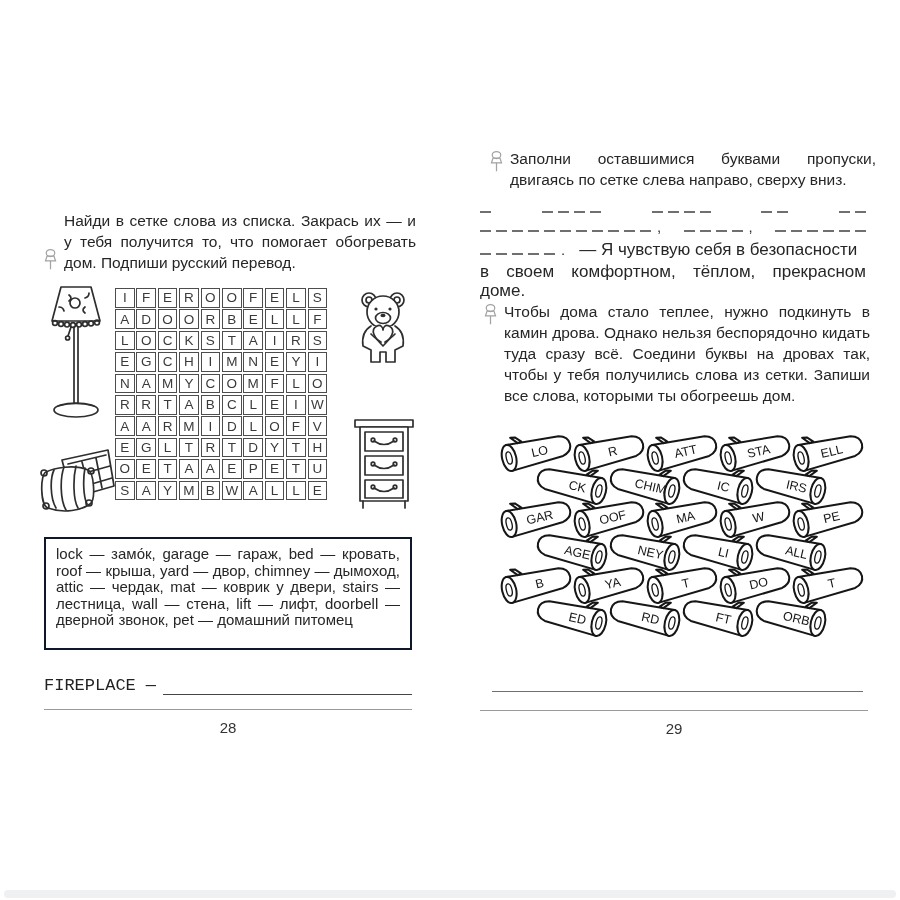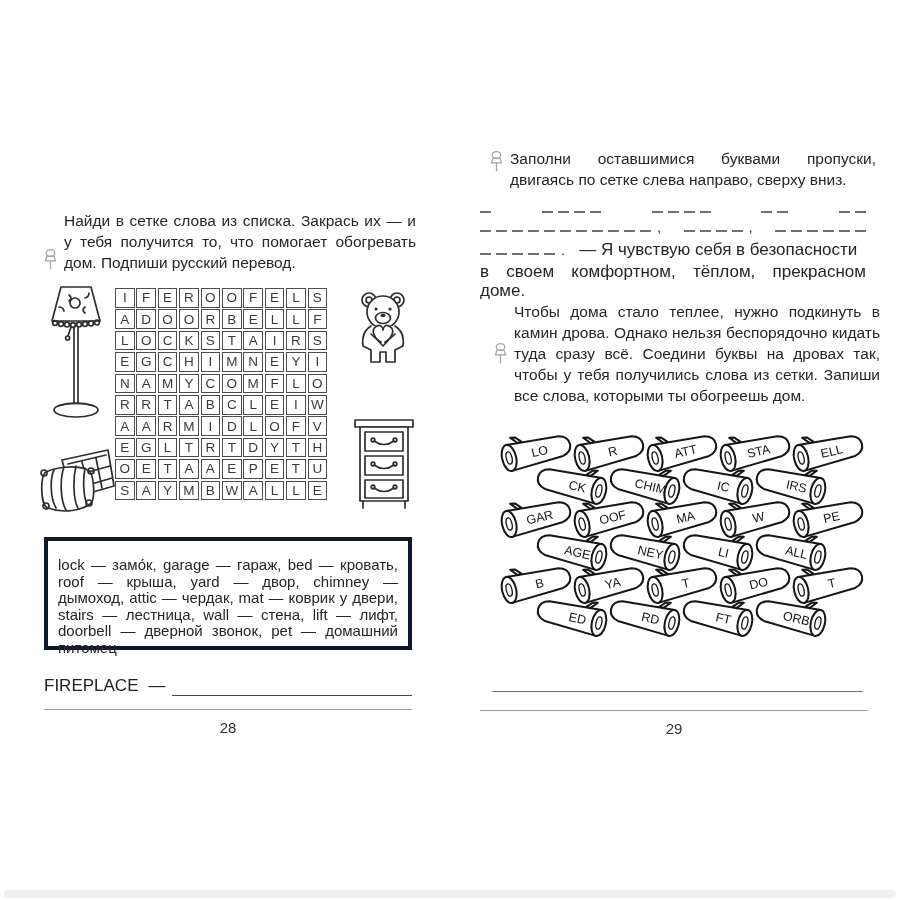--- a/index.html
+++ b/index.html
@@ -17,42 +17,42 @@
 
   
   .instr{display:flex;align-items:flex-start;}
   .instr p{margin:0;text-align:justify;font-size:15.5px;line-height:21px;color:#262626;}
   .pinbox{flex:0 0 22px;width:22px;margin-top:1px;}
   .pin-svg{width:17px;height:26px;display:block;}
   .pin-svg *{stroke:#a3a3a3;fill:none;stroke-width:1.6;}
 
   .iL1{position:absolute;top:58px;left:-2px;width:374px;align-items:flex-end;}
   .iR1{position:absolute;top:0;left:8px;width:388px;}
-  .iR2{position:absolute;top:153px;left:12px;width:388px;align-items:center;}
+  .iR2{position:absolute;top:153px;left:2px;width:388px;}
 
   
   .grid{position:absolute;top:136px;left:71px;display:grid;grid-template-columns:repeat(10,19.6px);
         grid-auto-rows:19.6px;gap:1.8px;}
   .cell{border:1.4px solid #4d4d4d;box-sizing:border-box;display:flex;align-items:center;
         justify-content:center;font-size:13.5px;color:#3a3a3a;background:#fff;}
 
   
   .illus{position:absolute;}
   .illus *{stroke:#2e2e2e;fill:none;stroke-width:1.7;stroke-linecap:round;stroke-linejoin:round;}
   .illus .f{fill:#ffffff;}
   .illus .fd{fill:#2e2e2e;stroke:none;}
 
   
   .vocab{position:absolute;top:385px;left:0;width:368px;height:113px;box-sizing:border-box;
-         border:4px solid #0f172a;padding:16px 10px;}
+         border:2px solid #0f172a;padding:7px 10px;}
   .vocab p{margin:0;text-align:justify;font-size:15px;line-height:16.5px;color:#262626;}
 
   
   .fireplace{position:absolute;top:524px;left:0;width:368px;display:flex;align-items:flex-end;
-             font-size:17px;color:#222;}
+             font-size:17px;color:#222;font-family:Liberation Mono, monospace;}
   .fireplace .dashchar{margin:0 7px 0 10px;}
   .ansline{flex:1;border-bottom:1.6px solid #454545;height:16px;}
 
   
   .footline{position:absolute;left:0;width:100%;border-top:1.5px solid #9a9a9a;}
   .page.left .footline{top:557px;}
   .page.right .footline{top:562px;}
   .pagenum{position:absolute;left:0;width:100%;text-align:center;font-size:15px;color:#333;}
   .page.left .pagenum{top:567px;}
   .page.right .pagenum{top:572px;}

